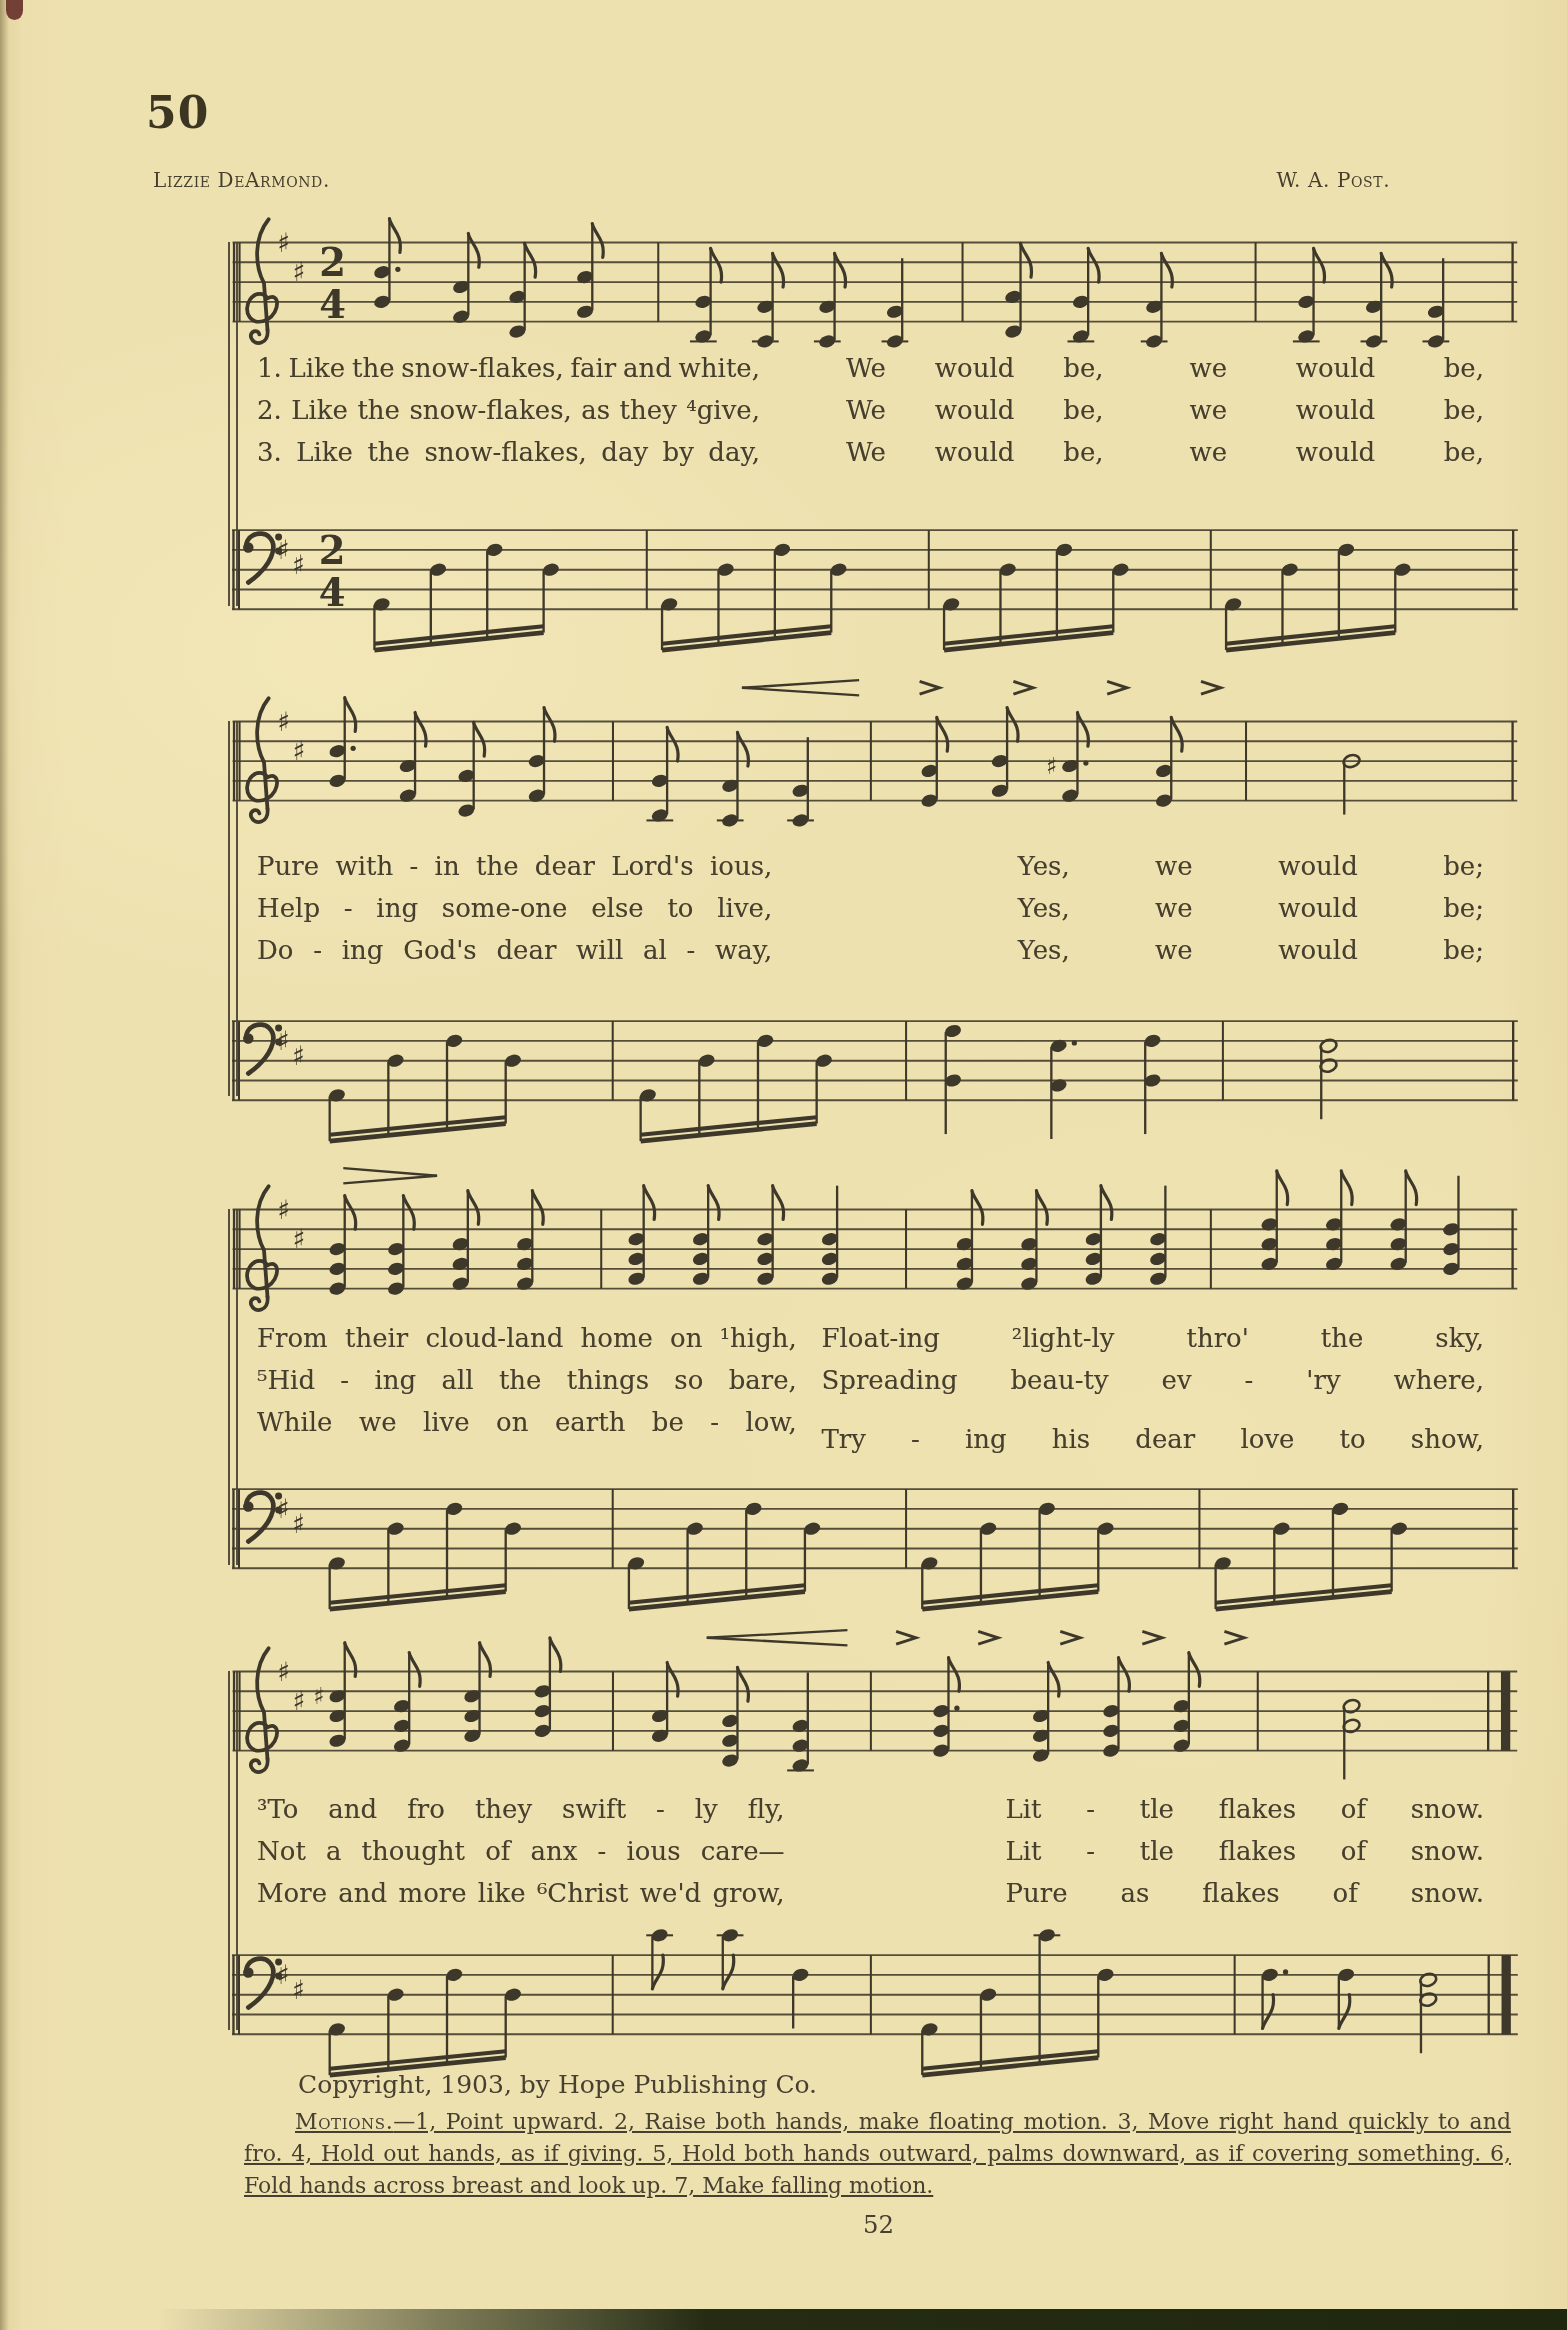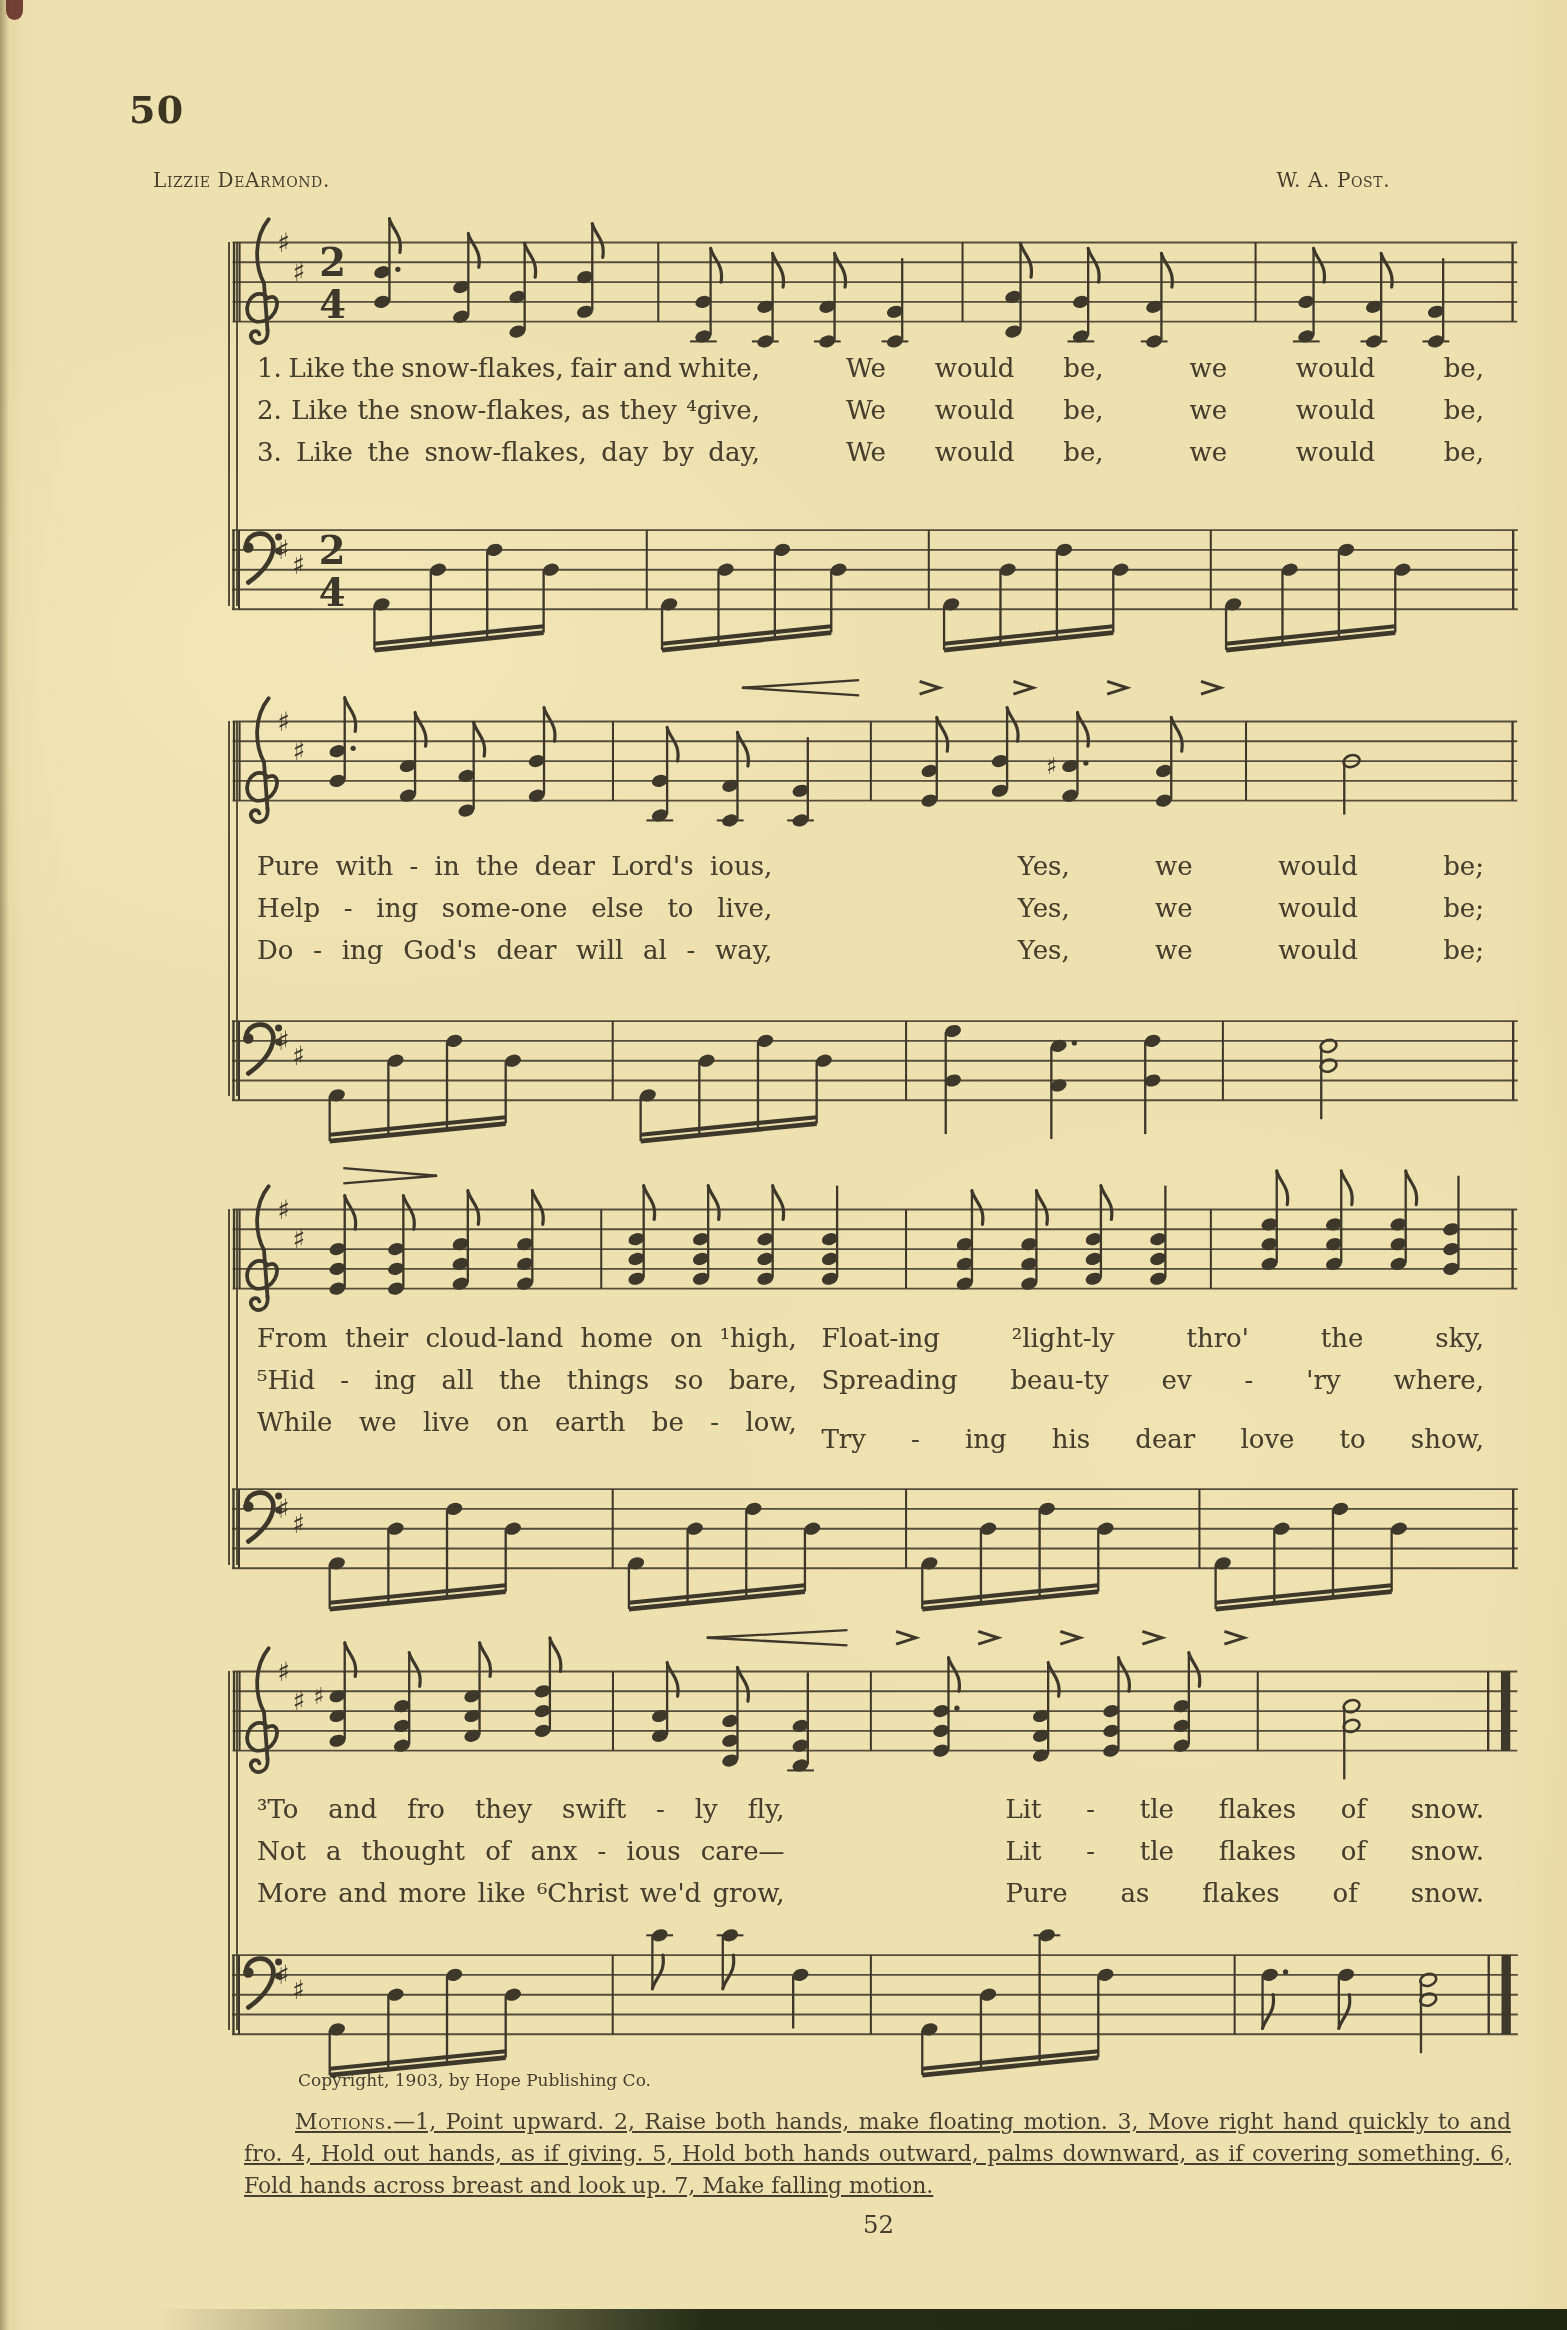--- a/index.html
+++ b/index.html
@@ -10,29 +10,29 @@
       radial-gradient(ellipse 931px 699px at 75% 62%, rgba(240,228,178,.5), rgba(240,228,178,0) 75%),
       linear-gradient(to right, #e3d49e 0px, #ecdead 23px, #eee1b0 70px, #eee1b0 1490px, #e9daa6 1568px),
       #eee1b0;
     font-family:"DejaVu Serif", serif;
     color:#443d2c;
   }
   .corner-mark{position:absolute;left:5.8px;top:0;width:17.5px;height:20px;background:#5d2420;border-radius:0 0 60% 60%;opacity:.85;}
   .left-shade{position:absolute;left:0;top:0;width:9.3px;height:100%;background:linear-gradient(to right, rgba(80,66,38,.4), rgba(80,66,38,0));}
   .bottom-edge{position:absolute;left:0;top:2309px;width:1568px;height:21.5px;
     background:linear-gradient(to left, #20270f 0%, #252c13 55%, rgba(37,44,19,.55) 72%, rgba(37,44,19,0) 90%);}
-  .hymn-no{position:absolute;left:129px;top:87px;font-size:38px;font-weight:bold;letter-spacing:1.2px;color:#3c3522;}
+  .hymn-no{position:absolute;left:146px;top:87px;font-size:44px;font-weight:bold;letter-spacing:1.2px;color:#3c3522;}
   .title{position:absolute;left:244px;top:88px;width:1269px;text-align:center;font-size:41px;font-weight:bold;letter-spacing:2.3px;color:#3c3522;}
   .credits{position:absolute;left:153px;top:168px;width:1250px;display:flex;justify-content:space-between;font-size:20px;font-variant:small-caps;letter-spacing:0.6px;color:#463f2d;}
   .credit-right{margin-right:12.8px;}
   .sys-rule{position:absolute;width:6.4px;border-left:2.3px solid #46402f;border-right:2.3px solid #46402f;opacity:.9;}
   .lyrics-block{position:absolute;left:257px;width:1227px;font-size:26px;color:#463f2e;text-shadow:0 0 0.6px rgba(70,60,40,.35);}
   .lyric-row{display:flex;justify-content:space-between;height:42px;align-items:flex-start;}
   .lyric-seg{display:flex;justify-content:space-between;white-space:nowrap;}
-  .footer-copyright{position:absolute;left:298px;top:2070px;font-size:17px;color:#474031;}
+  .footer-copyright{position:absolute;left:298px;top:2070px;font-size:25px;color:#474031;}
   .motions{position:absolute;left:244px;top:2106px;width:1267px;font-size:22px;line-height:32px;text-align:justify;text-indent:51px;color:#474031;text-decoration:underline;}
   .motions .sc{font-variant:small-caps;letter-spacing:0.6px;}
   .page-num-bottom{position:absolute;left:244px;top:2210px;width:1269px;text-align:center;font-size:24.4px;color:#474031;}
   svg{overflow:visible;}
   svg text{font-family:"DejaVu Serif", serif;}
 </style>
 </head>
 <body>
 
 <div class="page">

